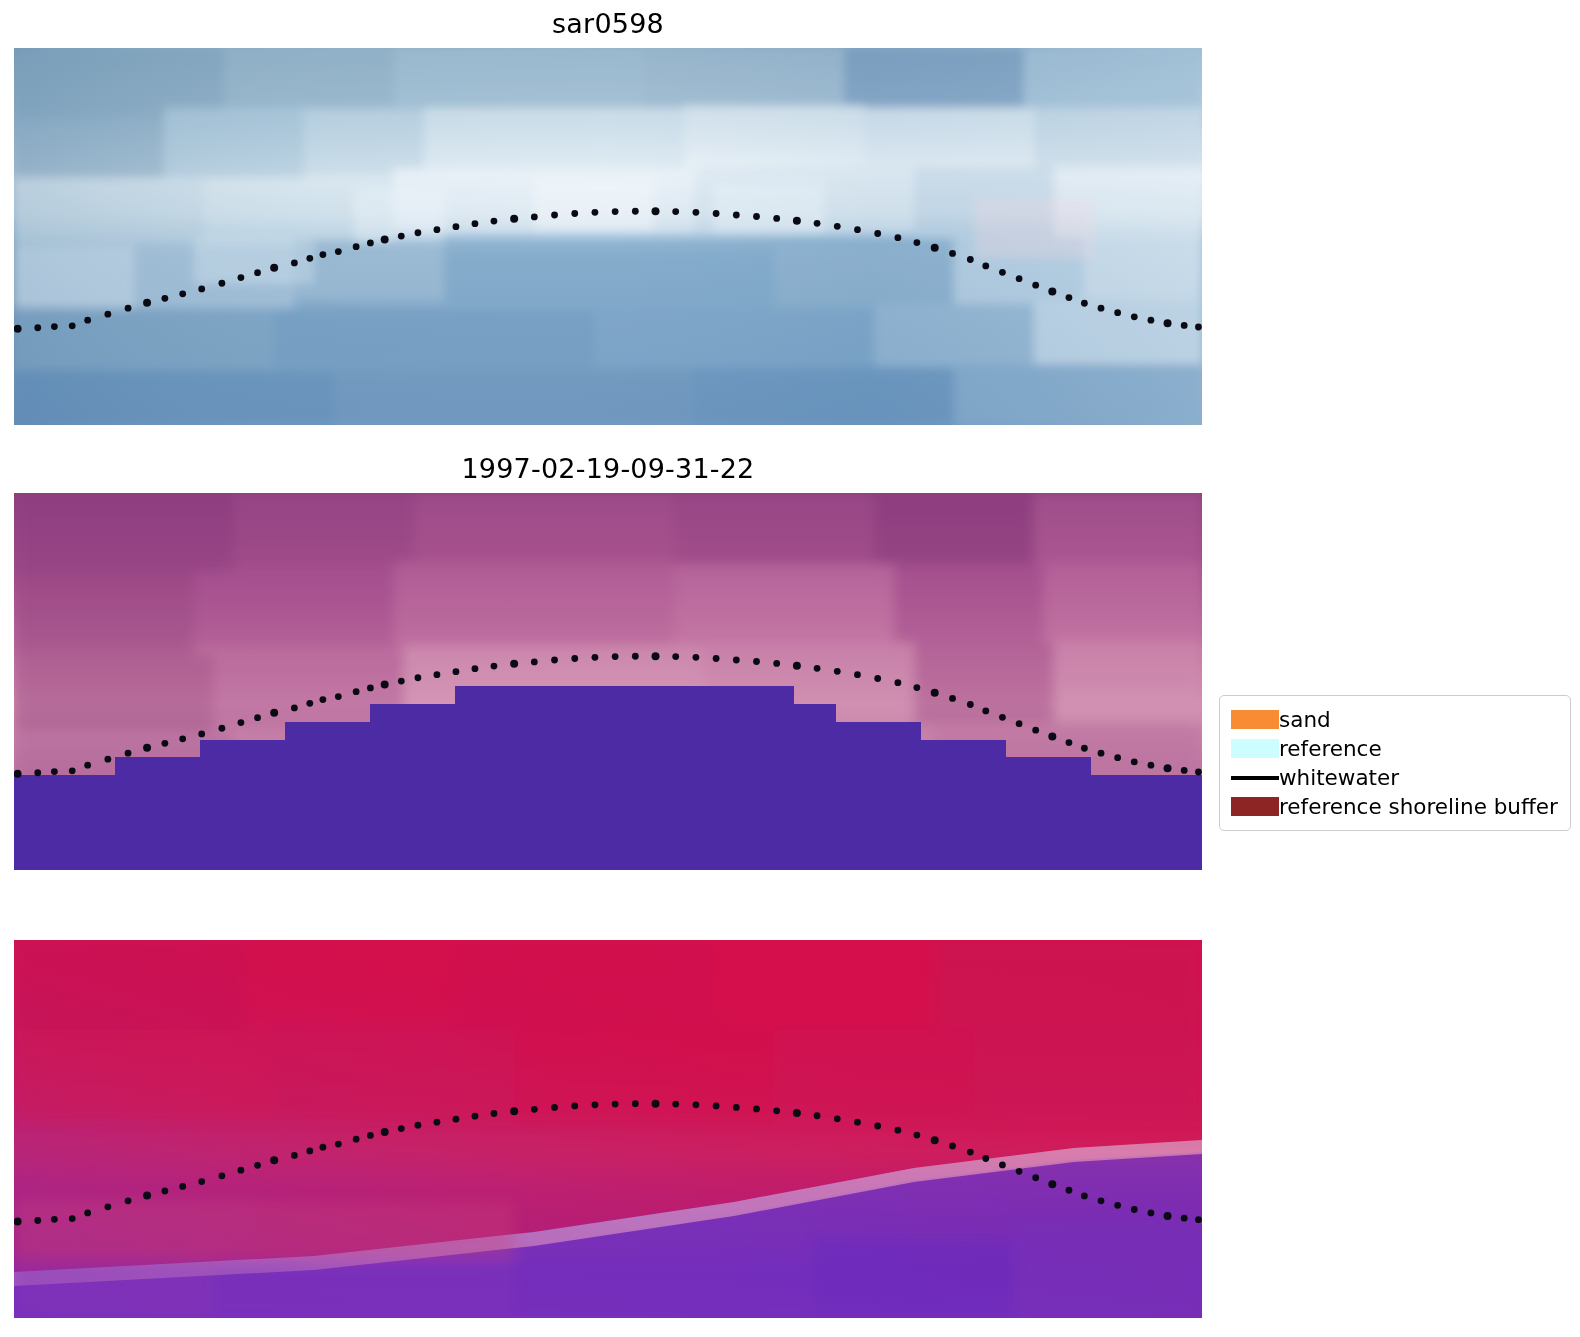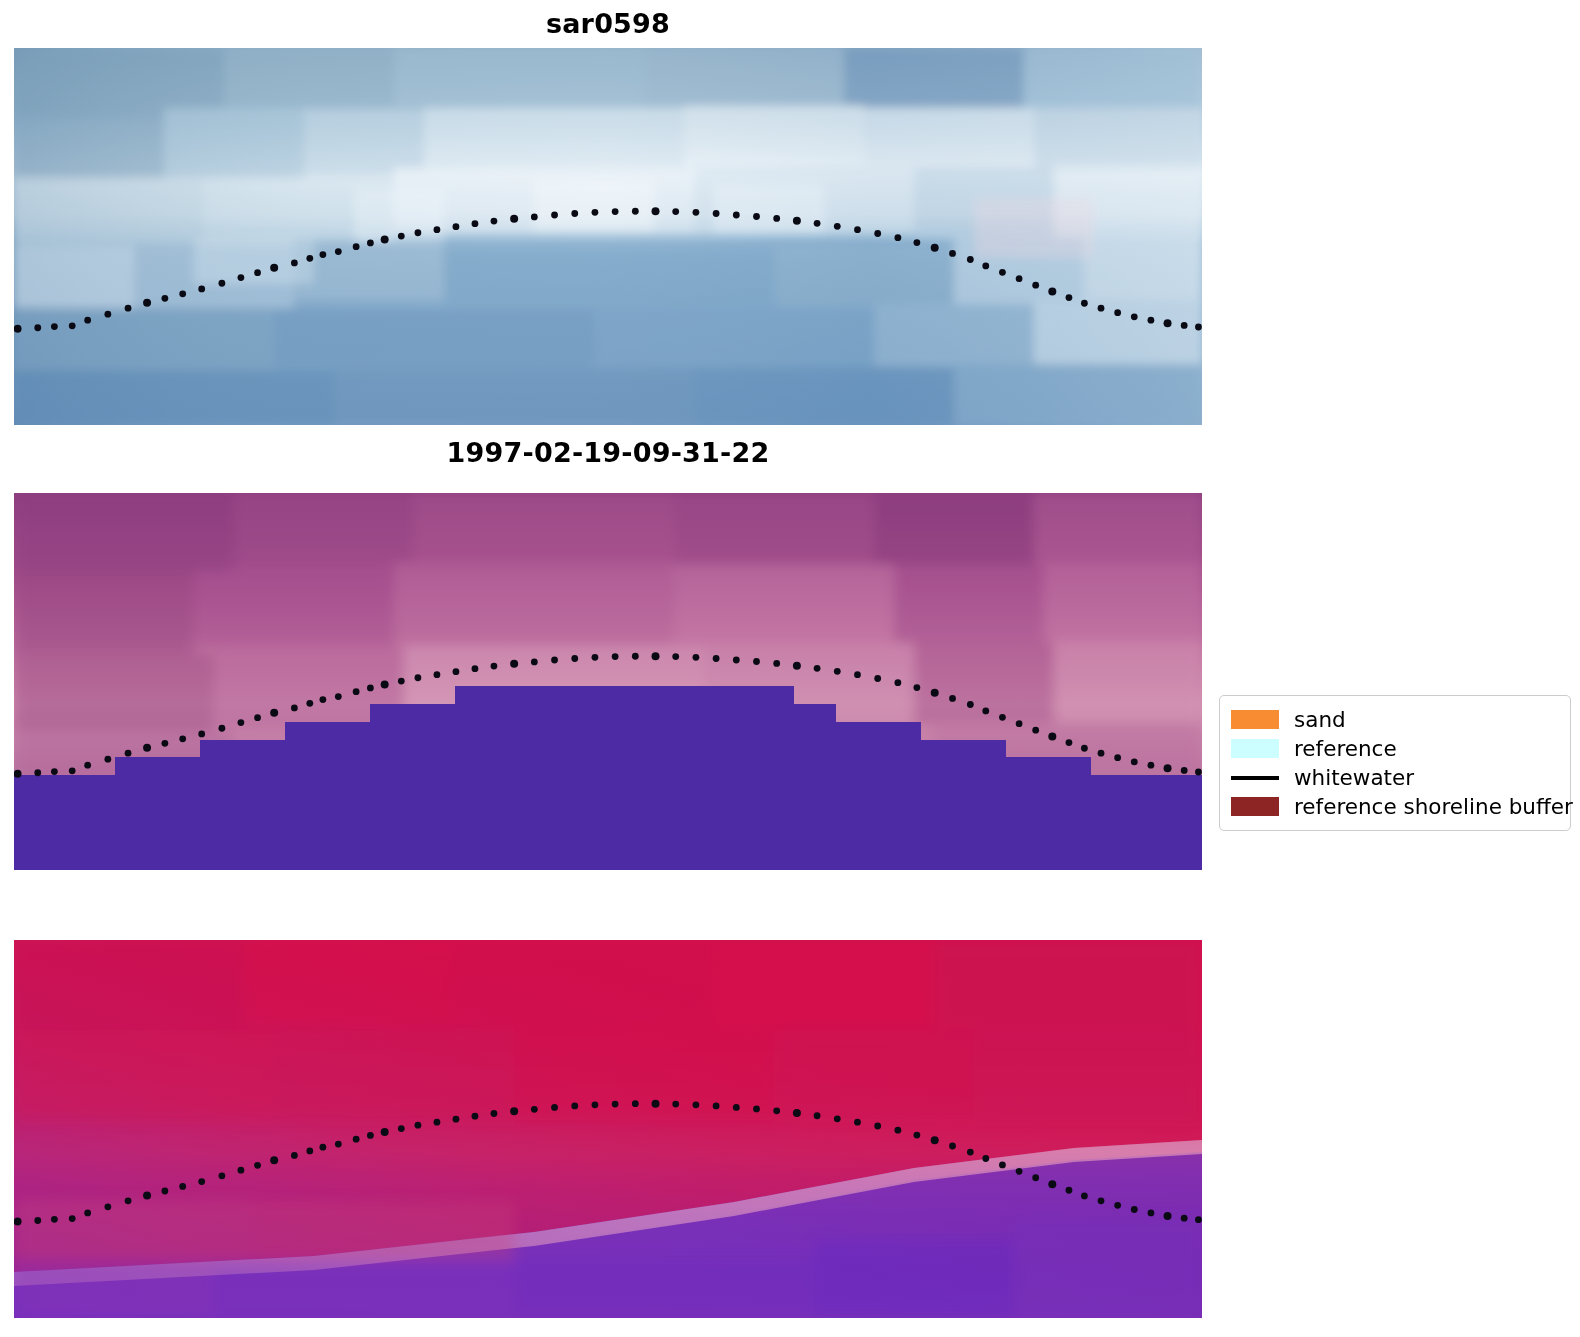--- a/index.html
+++ b/index.html
@@ -4,21 +4,21 @@
 <style>
   html,body{margin:0;padding:0;background:#ffffff;}
   body{width:1580px;height:1337px;position:relative;overflow:hidden;
        font-family:"DejaVu Sans","Liberation Sans",sans-serif;}
 
   .figure{position:absolute;left:0;top:0;width:1580px;height:1337px;background:#fff;}
 
   .panel-title{
     position:absolute;
     text-align:center;
-    font-weight:bold;
+    font-weight:normal;
     color:#000000;
     font-size:27px;
     letter-spacing:0.2px;
     white-space:nowrap;
     line-height:1;
   }
 
   .panel{
     position:absolute;
     left:14px;
@@ -43,21 +43,20 @@
     border:1px solid #cccccc;
     border-radius:5px;
     background:#ffffff;
     padding:9px 11px 9px 11px;
   }
   .legend-row{display:flex;align-items:center;height:29px;}
   .swatch{width:48px;height:19px;flex:0 0 auto;}
   .swatch.line-swatch{height:19px;display:flex;align-items:center;}
   .swatch.line-swatch i{display:block;width:48px;height:4px;background:#000;}
   .legend-label{
-    margin-left:15px;
     font-size:21.5px;
     color:#000;
     line-height:1;
     white-space:nowrap;
   }
 </style>
 </head>
 <body>
 
 <div class="figure">
@@ -207,21 +206,21 @@
           <circle cx="1103.65" cy="264.65" r="3.4"></circle>
           <circle cx="1120.28" cy="268.80" r="3.4"></circle>
           <circle cx="1136.92" cy="272.19" r="3.4"></circle>
           <circle cx="1153.55" cy="275.21" r="4"></circle>
           <circle cx="1170.18" cy="277.47" r="3.4"></circle>
           <circle cx="1184.44" cy="278.98" r="3.4"></circle>
         </g>
     </svg>
   </div>
 
-  <div class="panel-title" style="left:0;top:439px;width:1216px;">1997-02-19-09-31-22</div>
+  <div class="panel-title" style="left:0;top:455px;width:1216px;">1997-02-19-09-31-22</div>
 
   <div class="panel" id="panel-class">
     <svg class="raster" viewBox="0 0 1188 377" preserveAspectRatio="none">
       <defs>
         <linearGradient id="clsV" x1="0" y1="0" x2="0" y2="1">
           <stop offset="0%" stop-color="#8f3f80"></stop>
           <stop offset="22%" stop-color="#a6508e"></stop>
           <stop offset="40%" stop-color="#c0719f"></stop>
           <stop offset="56%" stop-color="#d190b0"></stop>
           <stop offset="72%" stop-color="#c07ca4"></stop>

